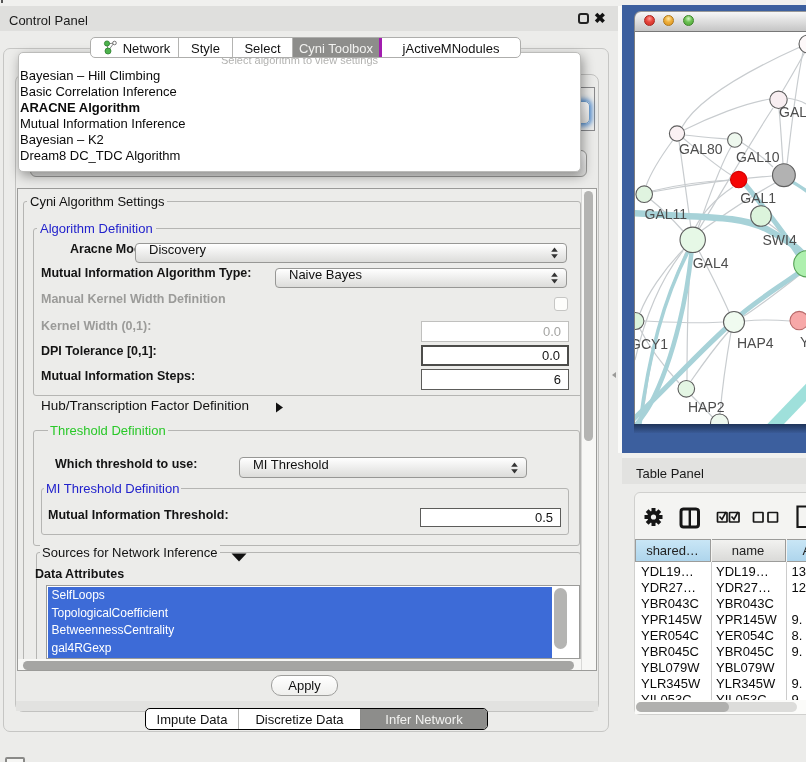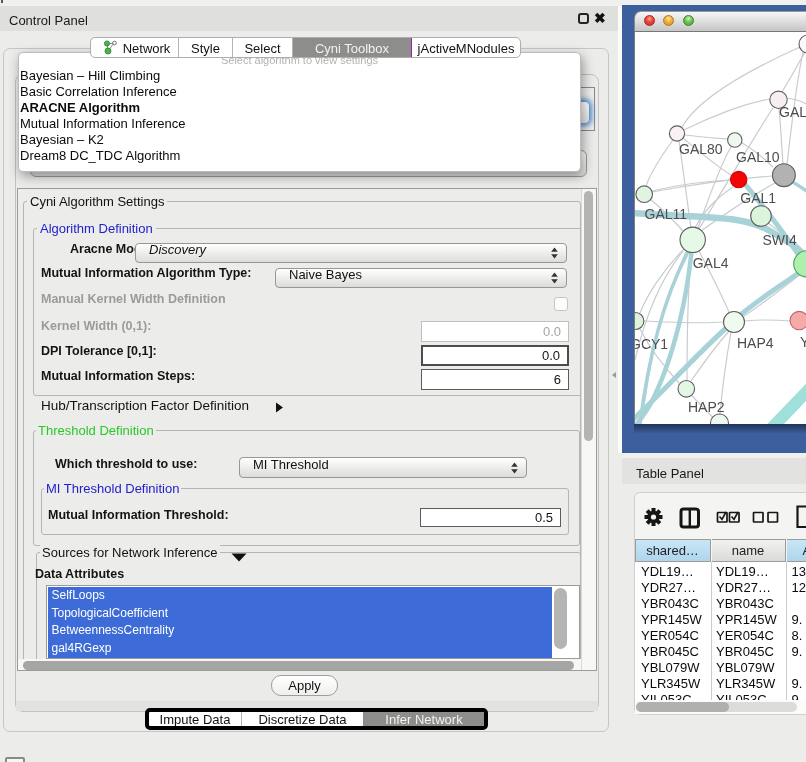--- a/index.html
+++ b/index.html
@@ -27,21 +27,21 @@
 <div class="abs" style="left:0;top:31px;width:618px;height:731px;background:#ececea;"></div>
 
 <div class="abs" style="left:3px;top:48px;width:606px;height:684px;border:1px solid #c6c6c4;border-radius:7px;"></div>
 
 <div class="abs" style="left:15px;top:74px;width:584px;height:638px;background:#ebebe9;border:1px solid #c2c2c0;border-radius:8px;"></div>
 
 <div class="abs" style="left:90px;top:37px;width:431px;height:20.5px;background:#fff;border:1px solid #aeaeac;border-radius:5px;overflow:hidden;display:flex;z-index:40;">
  <div style="width:88px;height:21px;border-right:1px solid #b4b4b2;display:flex;align-items:center;justify-content:center;font-size:13px;color:#111;padding-left:24px;">Network</div>
  <div style="width:54px;height:21px;border-right:1px solid #b4b4b2;display:flex;align-items:center;justify-content:center;font-size:13px;color:#111;">Style</div>
  <div style="width:60px;height:21px;border-right:1px solid #b4b4b2;display:flex;align-items:center;justify-content:center;font-size:13px;color:#111;">Select</div>
- <div style="width:119px;height:21px;border-right:1px solid #a21caf;display:flex;align-items:center;justify-content:center;font-size:13px;color:#f2f2f0;background:#8d8d8b;">Cyni Toolbox</div>
+ <div style="width:89px;height:21px;border-right:3px solid #a21caf;display:flex;align-items:center;justify-content:center;font-size:13px;color:#f2f2f0;background:#8d8d8b;">Cyni Toolbox</div>
  <div style="flex:1;height:21px;display:flex;align-items:center;justify-content:center;font-size:13px;color:#111;">jActiveMNodules</div>
 </div>
 <svg class="abs" style="left:103px;top:40px;z-index:41;" width="15" height="15" viewBox="0 0 15 15">
  <line x1="4" y1="4" x2="11" y2="3" stroke="#888" stroke-width="1"></line>
  <line x1="4" y1="4" x2="5" y2="11" stroke="#888" stroke-width="1"></line>
  <line x1="11" y1="3" x2="5" y2="11" stroke="#888" stroke-width="1"></line>
  <circle cx="4" cy="3.5" r="2.6" fill="#4db34d" stroke="#2e7d2e" stroke-width="0.8"></circle>
  <circle cx="5" cy="11" r="3" fill="#4db34d" stroke="#2e7d2e" stroke-width="0.8"></circle>
  <circle cx="11.5" cy="3" r="1.8" fill="#fff" stroke="#555" stroke-width="0.8"></circle>
 </svg>
@@ -51,21 +51,21 @@
 <div class="abs" style="left:30px;top:150px;width:557px;height:27px;border-radius:6px;background:linear-gradient(#ffffff,#dcdcda);border:1px solid #9a9a98;"></div>
 
 <div class="abs" id="scrollpane" style="left:17px;top:188px;width:580px;height:483px;border:1px solid #9b9b99;background:#ececea;overflow:hidden;">
 
  <div class="abs" style="left:4.5px;top:12px;width:558px;height:470px;border:1px solid #b5b5b3;border-radius:3px;"></div>
  <div class="abs" style="left:9px;top:5px;font-size:13px;color:#111;background:#ececea;padding:0 3px;">Cyni Algorithm Settings</div>
 
  <div class="abs" style="left:14.5px;top:39px;width:558.5px;height:168px;border:1px solid #b5b5b3;border-radius:3px;"></div>
  <div class="abs" style="left:19px;top:32px;font-size:13px;color:#2222cc;background:#ececea;padding:0 3px;">Algorithm Definition</div>
  <div class="lbl" style="left:23px;top:53px;margin-left:29px;">Aracne Mode:</div>
- <div class="combo" style="left:117px;top:54px;width:432px;height:20px;font-style:italic;">Discovery<svg class="ud" width="9" height="13" viewBox="0 0 9 13">
+ <div class="combo" style="left:117px;top:54px;width:432px;height:20px;">Discovery<svg class="ud" width="9" height="13" viewBox="0 0 9 13">
         <path d="M4.5 1 L7.8 5.2 H1.2 Z" fill="#333"></path>
         <path d="M4.5 12 L7.8 7.8 H1.2 Z" fill="#333"></path>
       </svg></div>
  <div class="lbl" style="left:23px;top:77px;">Mutual Information Algorithm Type:</div>
  <div class="combo" style="left:257px;top:79px;width:292px;height:20px;">Naive Bayes<svg class="ud" width="9" height="13" viewBox="0 0 9 13">
         <path d="M4.5 1 L7.8 5.2 H1.2 Z" fill="#333"></path>
         <path d="M4.5 12 L7.8 7.8 H1.2 Z" fill="#333"></path>
       </svg></div>
  <div class="lblg" style="left:23px;top:103px;">Manual Kernel Width Definition</div>
  <div class="abs" style="left:536px;top:108px;width:14px;height:14px;background:#fdfdfb;border:1px solid #c6c6c4;border-radius:3px;"></div>
@@ -74,21 +74,21 @@
  <div class="lbl" style="left:23px;top:155px;">DPI Tolerance [0,1]:</div>
  <div class="field" style="left:403px;top:156px;width:148px;height:21px;border:2px solid #4c4c4a;">0.0</div>
  <div class="lbl" style="left:23px;top:180px;">Mutual Information Steps:</div>
  <div class="field" style="left:403px;top:180px;width:148px;height:21px;border:1.5px solid #5c5c5a;">6</div>
  <div class="abs" style="left:23px;top:209px;font-size:13.5px;color:#111;">Hub/Transcription Factor Definition</div>
  <svg class="abs" style="left:257px;top:213px;" width="9" height="11" viewBox="0 0 9 11">
       <path d="M1 0.5 L8 5.5 L1 10.5 Z" fill="#111"></path>
     </svg>
 
  <div class="abs" style="left:15px;top:241px;width:547px;height:116px;border:1px solid #b5b5b3;border-radius:3px;"></div>
- <div class="abs" style="left:18px;top:234px;font-size:13px;color:#29c829;background:#ececea;padding:0 2px;">Threshold Definition</div>
+ <div class="abs" style="left:30px;top:234px;font-size:13px;color:#29c829;background:#ececea;padding:0 2px;">Threshold Definition</div>
  <div class="lbl" style="left:37px;top:268px;">Which threshold to use:</div>
  <div class="combo" style="left:221px;top:268px;width:288px;height:21px;">MI Threshold<svg class="ud" width="9" height="13" viewBox="0 0 9 13">
         <path d="M4.5 1 L7.8 5.2 H1.2 Z" fill="#333"></path>
         <path d="M4.5 12 L7.8 7.8 H1.2 Z" fill="#333"></path>
       </svg></div>
  <div class="abs" style="left:23px;top:299px;width:528px;height:47px;border:1px solid #b5b5b3;border-radius:3px;"></div>
  <div class="abs" style="left:26px;top:292px;font-size:13px;color:#2222cc;background:#ececea;padding:0 2px;">MI Threshold Definition</div>
  <div class="lbl" style="left:30px;top:319px;">Mutual Information Threshold:</div>
  <div class="field" style="left:402px;top:319px;width:141px;height:19px;border:1.5px solid #5c5c5a;">0.5</div>
 
@@ -107,21 +107,21 @@
  <div class="abs" style="left:563px;top:0;width:17px;height:483px;background:#f7f7f5;border-left:1px solid #d8d8d6;"></div>
  <div class="abs" style="left:565.5px;top:2px;width:9px;height:250px;background:#b4b4b2;border-radius:5px;"></div>
 
  <div class="abs" style="left:0;top:470px;width:563px;height:13px;background:#f7f7f5;"></div>
  <div class="abs" style="left:5px;top:471.5px;width:551px;height:9px;background:#a5a5a3;border-radius:4.5px;"></div>
 </div>
 
 <div class="abs" style="left:271px;top:675px;width:67px;height:21px;border:1px solid #9e9e9c;border-radius:10px;background:linear-gradient(#ffffff,#efefed);display:flex;align-items:center;justify-content:center;font-size:13px;color:#111;">Apply</div>
 
 <div class="abs" style="left:16px;top:701px;width:582px;height:10px;background:#e2e2e0;"></div>
-<div class="abs" style="left:145px;top:708px;width:343px;height:22px;background:#fff;border:4px solid #000000;border-radius:5px;overflow:hidden;display:flex;">
+<div class="abs" style="left:145px;top:708px;width:343px;height:22px;background:#fff;border:1px solid #000000;border-radius:5px;overflow:hidden;display:flex;">
  <div style="width:93px;border-right:1px solid #b4b4b2;display:flex;align-items:center;justify-content:center;font-size:13px;color:#111;">Impute Data</div>
  <div style="width:122px;border-right:1px solid #8a8a88;display:flex;align-items:center;justify-content:center;font-size:13px;color:#111;">Discretize Data</div>
  <div style="flex:1;display:flex;align-items:center;justify-content:center;font-size:13px;color:#f2f2f0;background:#8d8d8b;">Infer Network</div>
 </div>
 
 <div class="abs" style="left:18px;top:52px;width:563px;height:120px;background:#ffffff;border:1px solid #bcbcba;border-radius:5px;box-shadow:2px 4px 12px rgba(0,0,0,0.38);z-index:30;"></div>
 <div class="abs" style="left:18px;top:53.5px;width:563px;text-align:center;font-size:11px;color:#b2b2b0;z-index:31;">Select algorithm to view settings</div>
 <div class="abs" style="left:20px;top:67.5px;font-size:13px;line-height:16px;color:#0a0a0a;z-index:31;white-space:nowrap;">Bayesian – Hill Climbing<br>Basic Correlation Inference<br><b>ARACNE Algorithm</b><br>Mutual Information Inference<br>Bayesian – K2<br>Dream8 DC_TDC Algorithm</div>
 
 <div class="abs" style="left:618px;top:6px;width:4px;height:447px;background:#fbfbf9;"></div>

